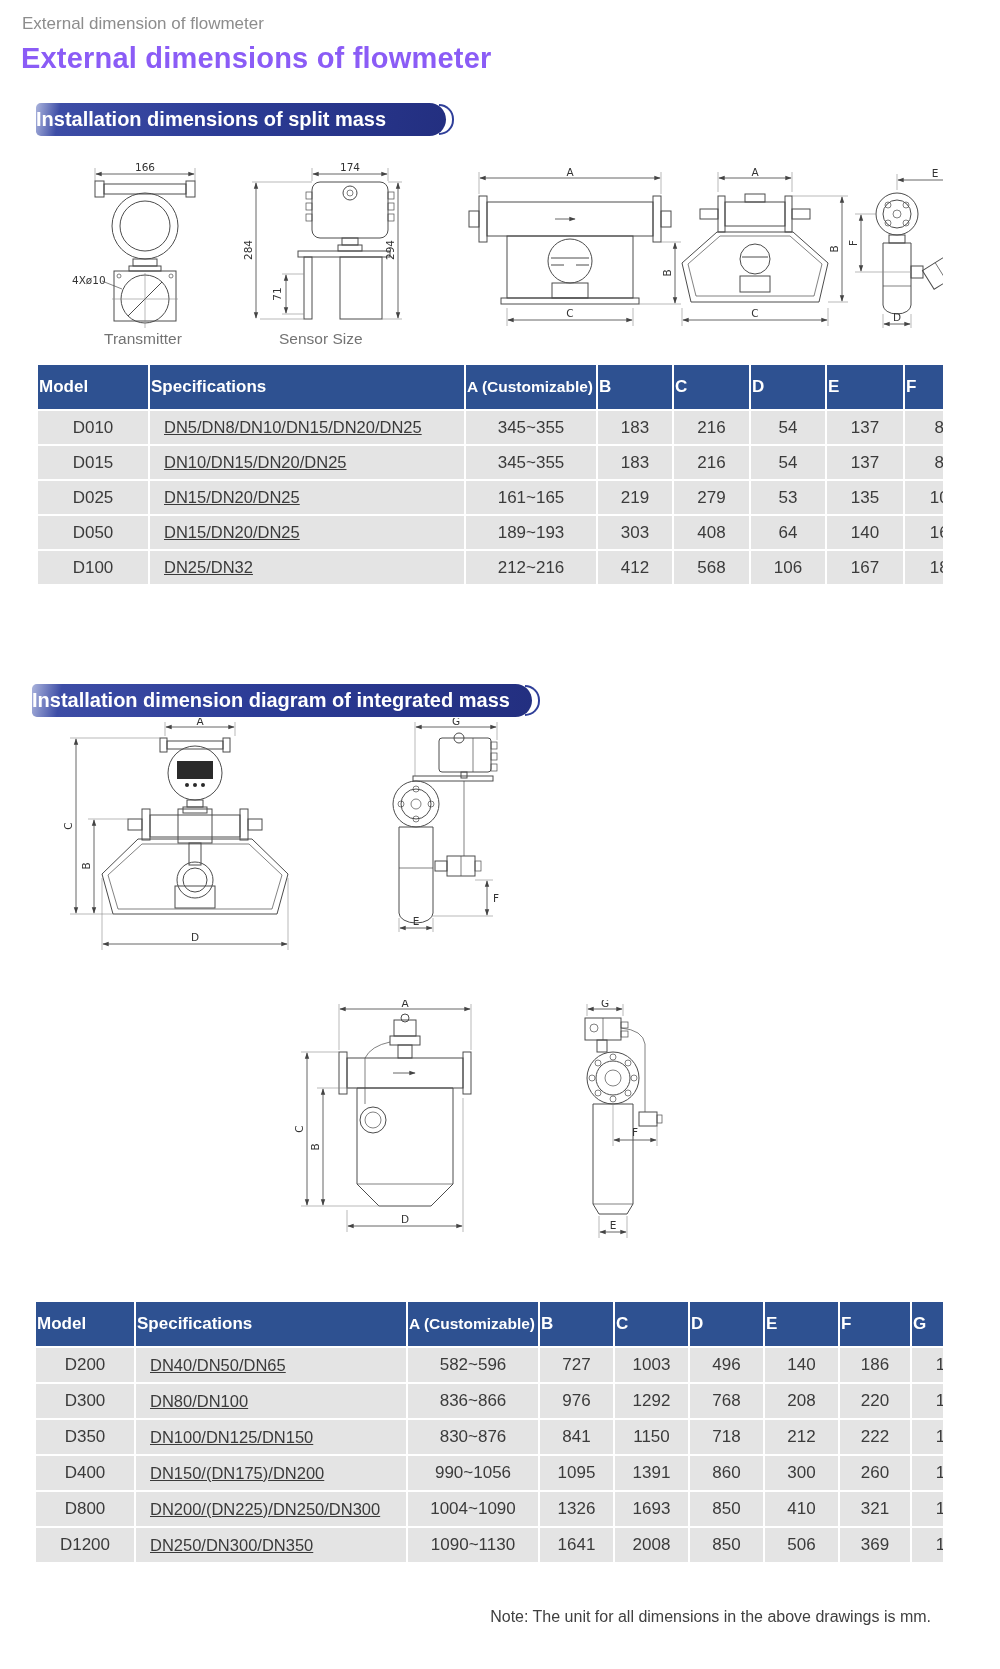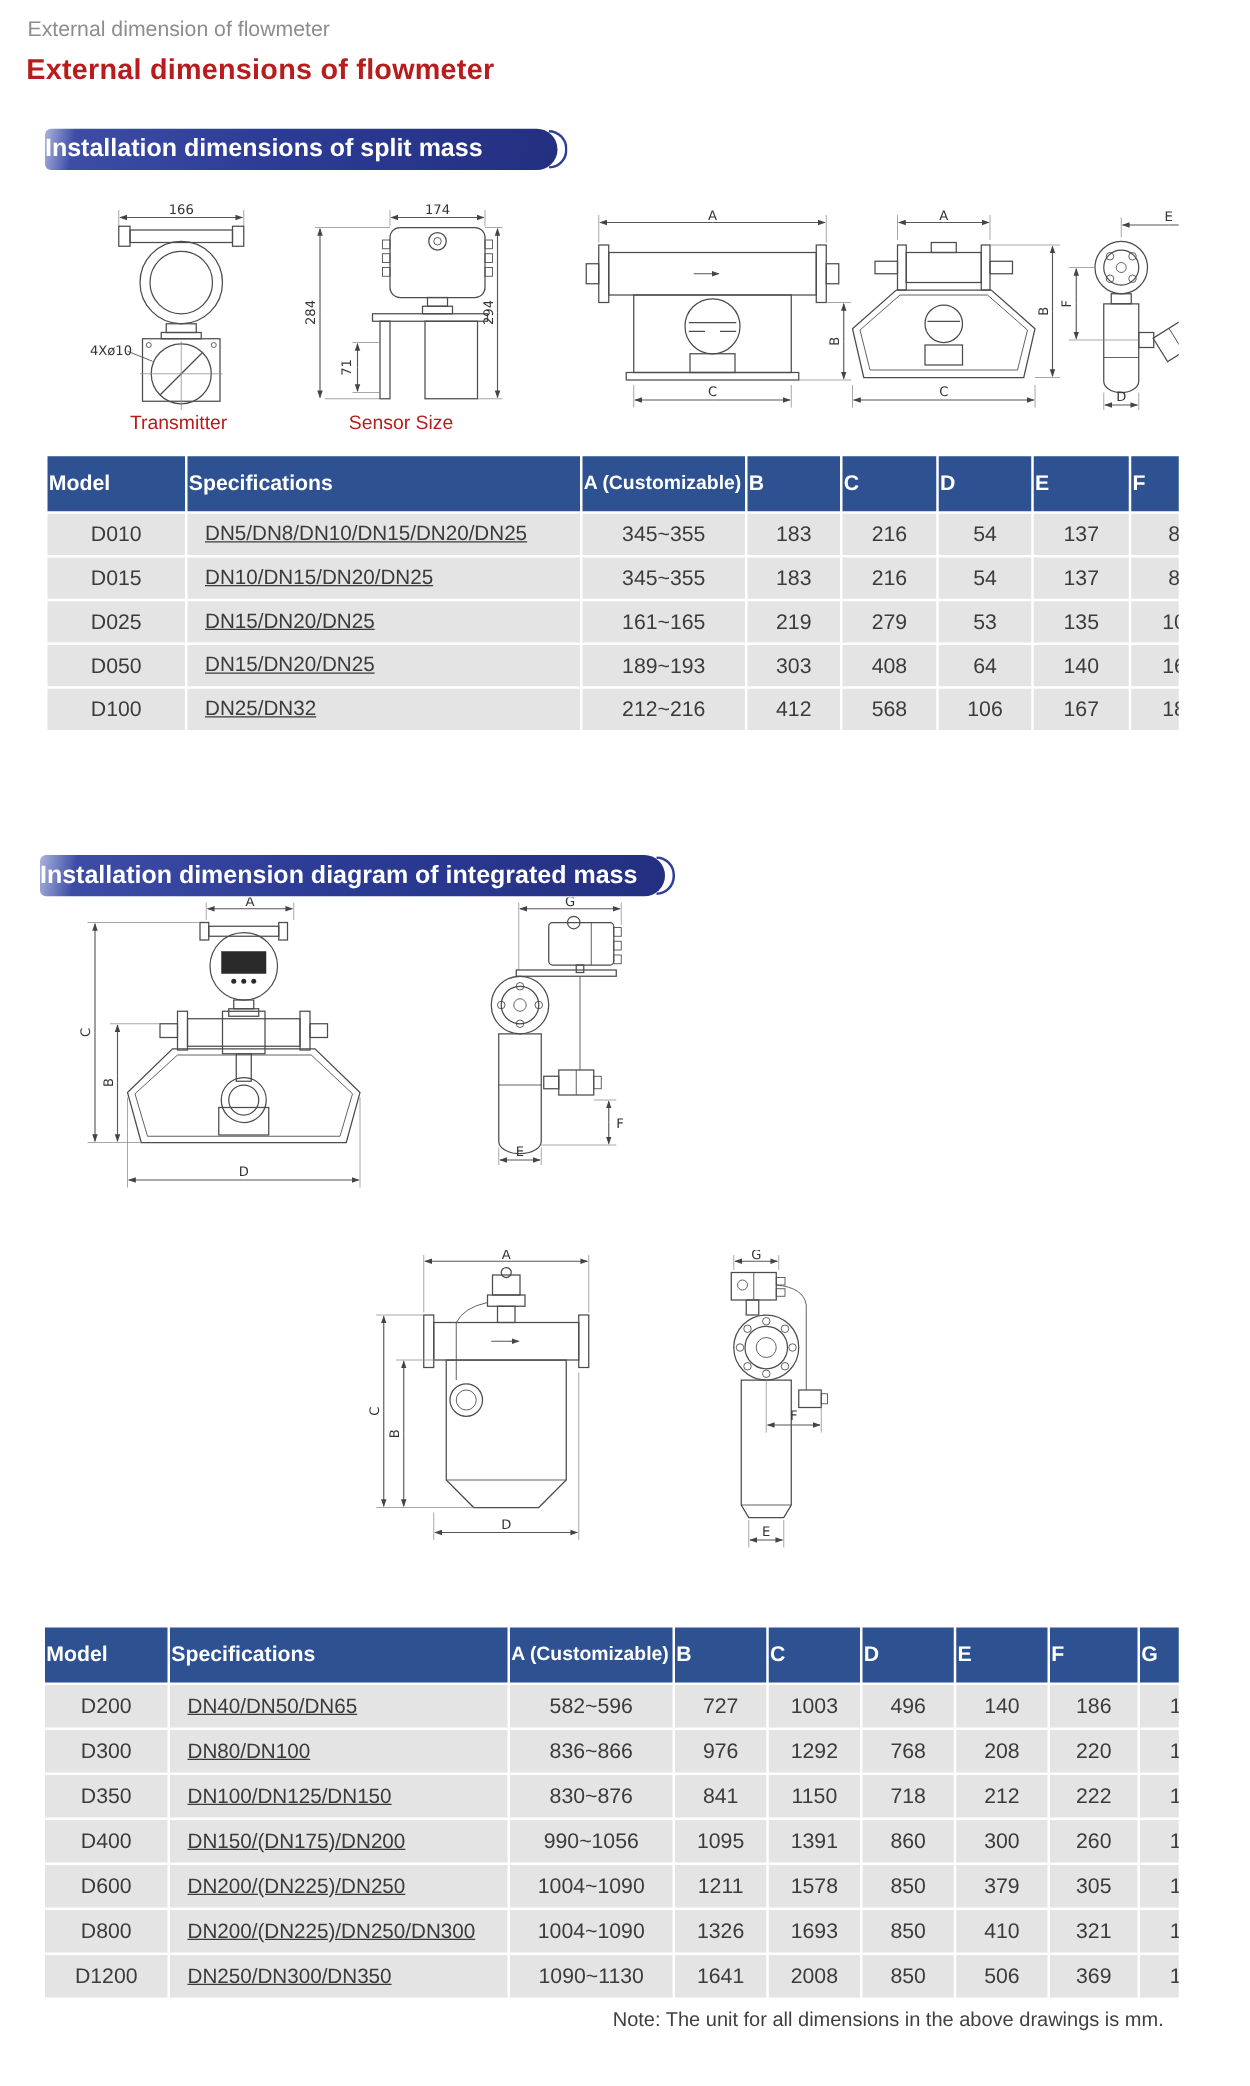--- a/index.html
+++ b/index.html
@@ -1,31 +1,31 @@
 <!DOCTYPE html>
 <html><head>
 <meta charset="utf-8">
 <style>
   html,body{margin:0;padding:0;background:#fff;}
   body{font-family:"Liberation Sans",sans-serif;color:#333;}
   .page{position:relative;width:943px;height:1669px;background:#fff;overflow:hidden;}
 
   .eyebrow{position:absolute;left:22px;top:14px;font-size:17px;color:#8d8d8d;}
-  .title{position:absolute;left:21px;top:42px;font-size:23px;font-weight:700;color:#b91c1c;letter-spacing:.2px;}
+  .title{position:absolute;left:21px;top:42px;font-size:29px;font-weight:700;color:#8b5cf6;letter-spacing:.2px;}
 
   .pill{position:absolute;height:33px;line-height:33px;text-align:left;color:#fff;
         font-size:20px;font-weight:700;
         background:linear-gradient(100deg,#aab3dc 0%,#3d4da6 6%,#2c3c96 45%,#232f80 100%);
         border-radius:5px 17px 17px 5px;}
   .pill::after{content:"";position:absolute;right:-8px;top:1px;height:27px;width:13px;
         border:2px solid #2f3f99;border-left:none;border-radius:0 16px 16px 0;}
   .pill1{left:36px;top:103px;width:410px;}
   .pill2{left:32px;top:684px;width:500px;}
 
-  .figcap{position:absolute;font-size:15.5px;color:#b91c1c;}
+  .figcap{position:absolute;font-size:15.5px;color:#737373;}
 
   table.spec-table{position:absolute;border-collapse:separate;border-spacing:2px;table-layout:fixed;}
   .tbl1{left:36px;top:363px;width:949px;}
   .tbl2{left:34px;top:1300px;width:956px;}
   .spec-table th{background:#2e5191;color:#fff;font-weight:600;font-size:17px;text-align:left;}
   .tbl1 th{height:42px;} .tbl2 th{height:42px;}
   .spec-table th.col-a{font-size:15.5px;margin-top:13px;}
   .spec-table td{background:#e4e4e4;color:#3b3b3b;font-size:17px;text-align:center;}
   .tbl1 td{height:31px;} .tbl2 td{height:32px;}
   .spec-table td.spec{text-align:left;padding-left:14px;font-size:16.5px;text-decoration:underline;}
@@ -574,31 +574,20 @@
           <td class="spec">DN150/(DN175)/DN200</td>
           <td>990~1056</td>
           <td>1095</td>
           <td>1391</td>
           <td>860</td>
           <td>300</td>
           <td>260</td>
           <td>174</td>
         </tr>
         <tr>
-          <td>D600</td>
-          <td class="spec">DN200/(DN225)/DN250</td>
-          <td>1004~1090</td>
-          <td>1211</td>
-          <td>1578</td>
-          <td>850</td>
-          <td>379</td>
-          <td>305</td>
-          <td>174</td>
-        </tr>
-        <tr>
           <td>D800</td>
           <td class="spec">DN200/(DN225)/DN250/DN300</td>
           <td>1004~1090</td>
           <td>1326</td>
           <td>1693</td>
           <td>850</td>
           <td>410</td>
           <td>321</td>
           <td>174</td>
         </tr>

